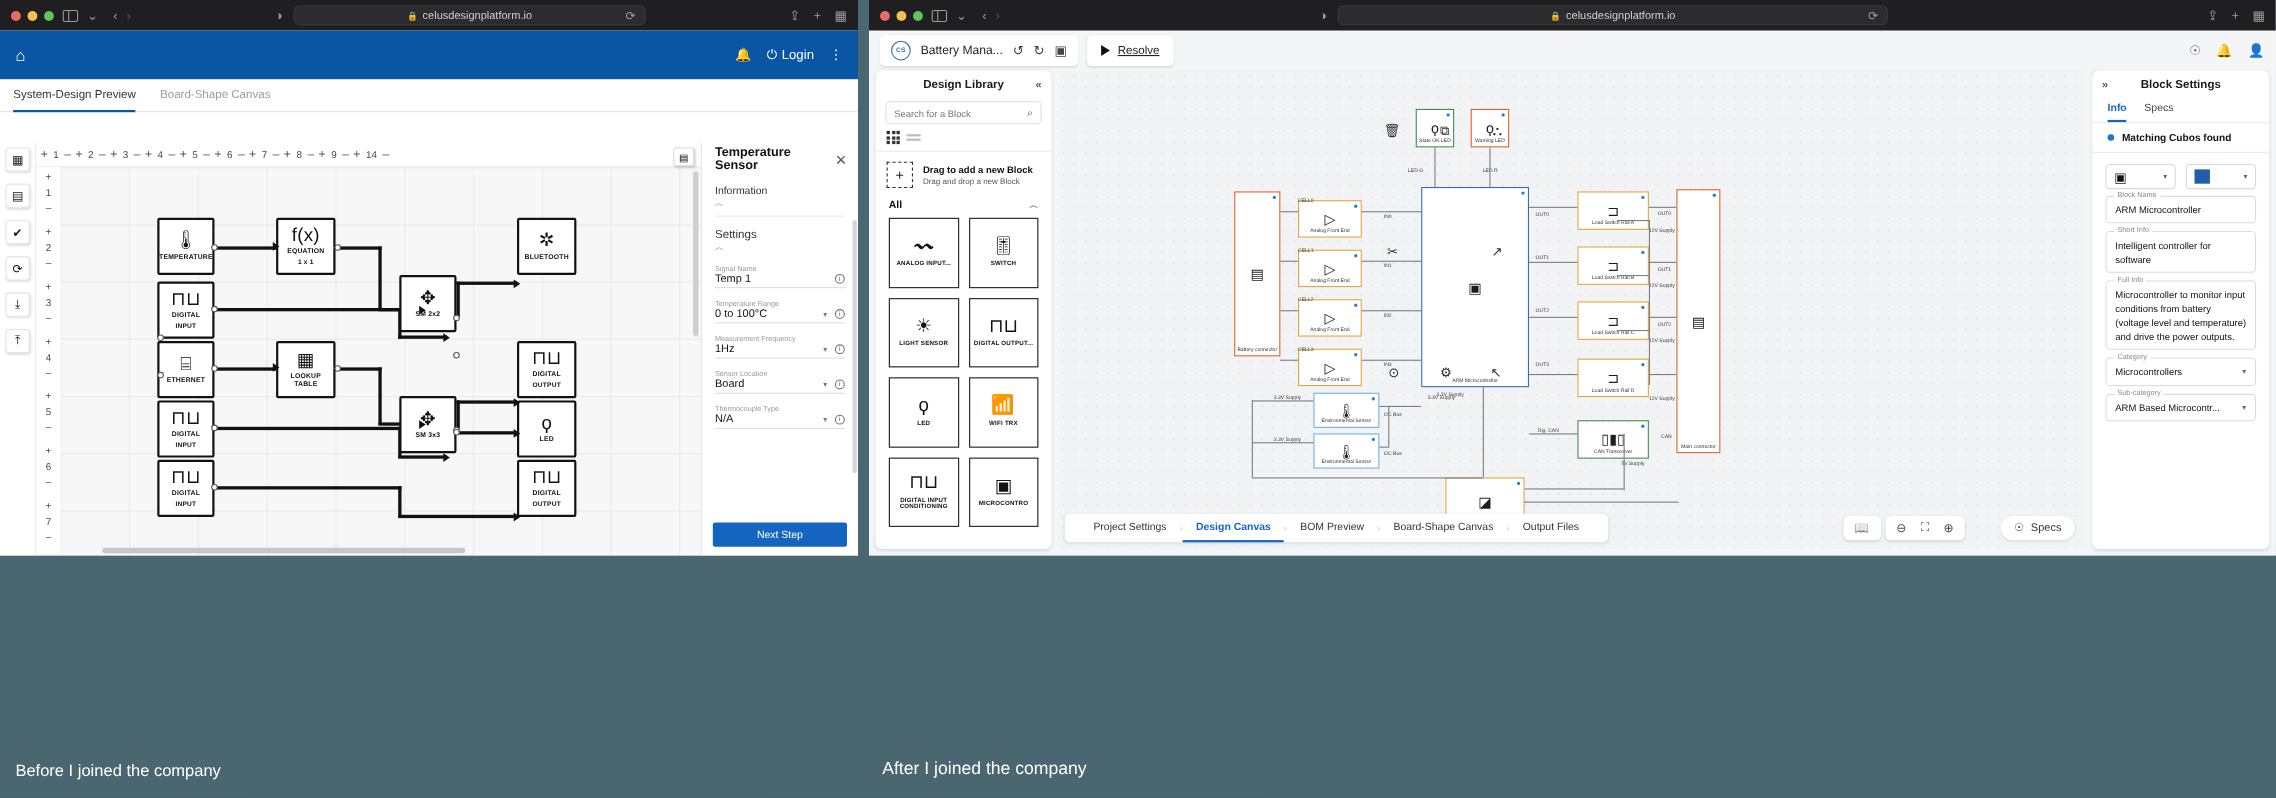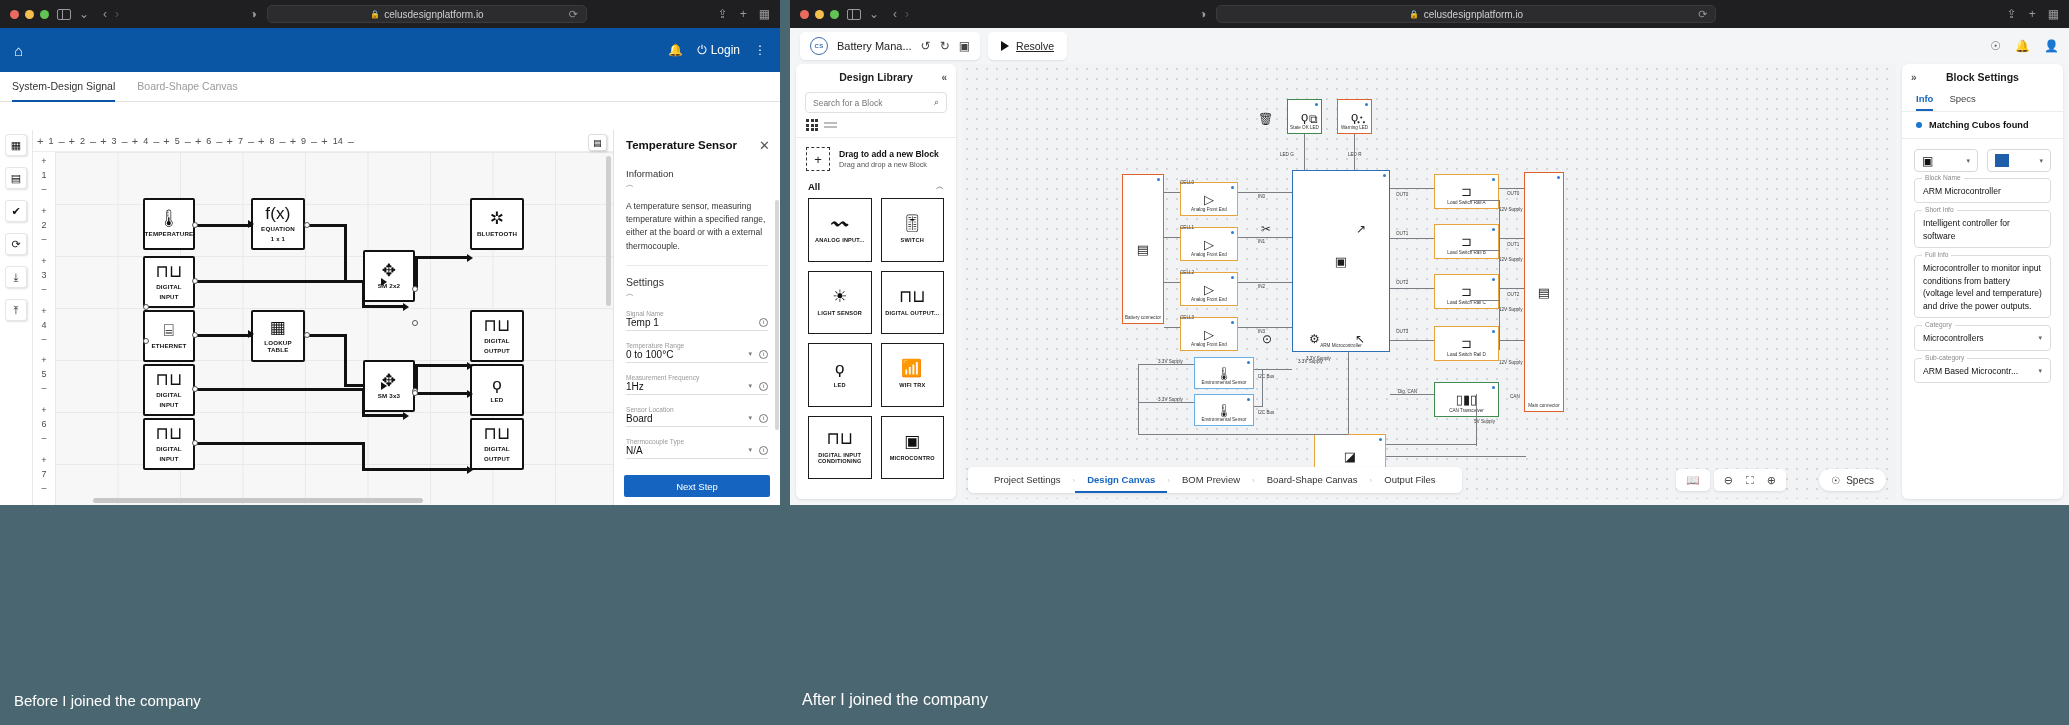--- a/index.html
+++ b/index.html
@@ -74,21 +74,21 @@
   .panelToggleL { position:absolute; right:6px; top:4px; width:19px;height:17px;
                   background:#fff;border:1px solid #ddd;border-radius:3px;
                   box-shadow:1px 1px 2px rgba(0,0,0,.15);
                   display:flex;align-items:center;justify-content:center;font-size:9px;z-index:6;}
   .hscrollL { position:absolute; left:60px; bottom:2px; width:330px; height:5px;
               background:#c7c7c7; border-radius:3px; z-index:5;}
   .vscrollL { position:absolute; right:2px; top:26px; height:150px; width:5px;
               background:#cfcfcf; border-radius:3px; z-index:5;}
 
   
-  .inspL { width:167px; border-left:1px solid #e3e3e3; background:#fff;
+  .inspL { width:143px; border-left:1px solid #e3e3e3; background:#fff;
            position:relative; display:flex; flex-direction:column; }
   .inspHead { height:30px; display:flex; align-items:center; justify-content:space-between;
               padding:0 10px 0 12px; }
   .inspHead .t { font-size:11.5px; font-weight:bold; color:#111; }
   .inspHead .x { font-size:13px; color:#555; }
   .inspBody { flex:1; overflow:hidden; padding:0 12px; }
   .secRow { display:flex; align-items:flex-start; justify-content:space-between;
             font-size:9.5px; color:#333; padding:8px 0 4px;flex-direction:column; }
   .secRow.big { font-size:10.5px; }
   .caret { font-size:8px; color:#777; }
@@ -249,21 +249,21 @@
           <span>🔔</span>
           <span style="display:flex;align-items:center;gap:4px">
             <span>⏻</span>
             <span>Login</span>
           </span>
           <span>⋮</span>
         </div>
       </div>
 
       <div class="tabsL">
-        <div class="tabL active">System-Design Signal</div>
+        <div class="tabL active">System-Design Preview</div>
         <div class="tabL">Board-Shape Canvas</div>
       </div>
 
       <div class="workL">
         <div class="railL">
           <div class="railBtn">▦</div>
           <div class="railBtn">▤</div>
           <div class="railBtn">✔</div>
           <div class="railBtn">⟳</div>
           <div class="railBtn">⤓</div>
@@ -473,21 +473,20 @@
         <div class="inspL">
           <div class="inspHead">
             <span class="t">Temperature Sensor</span>
             <span class="x">✕</span>
           </div>
           <div class="inspBody">
             <div class="secRow">
               <span>Information</span>
               <span class="caret">︿</span>
             </div>
-            <div class="infoTxt">A temperature sensor, measuring temperature within a specified range, either at the board or with a external thermocouple.</div>
             <div class="divL"></div>
             <div class="secRow big">
               <span>Settings</span>
               <span class="caret">︿</span>
             </div>
             <div id="leftFields">
                 <div class="fld">
                   <div class="fldLab">Signal Name</div>
                   <div class="fldRow">
                     <span class="fldVal">Temp 1</span>

